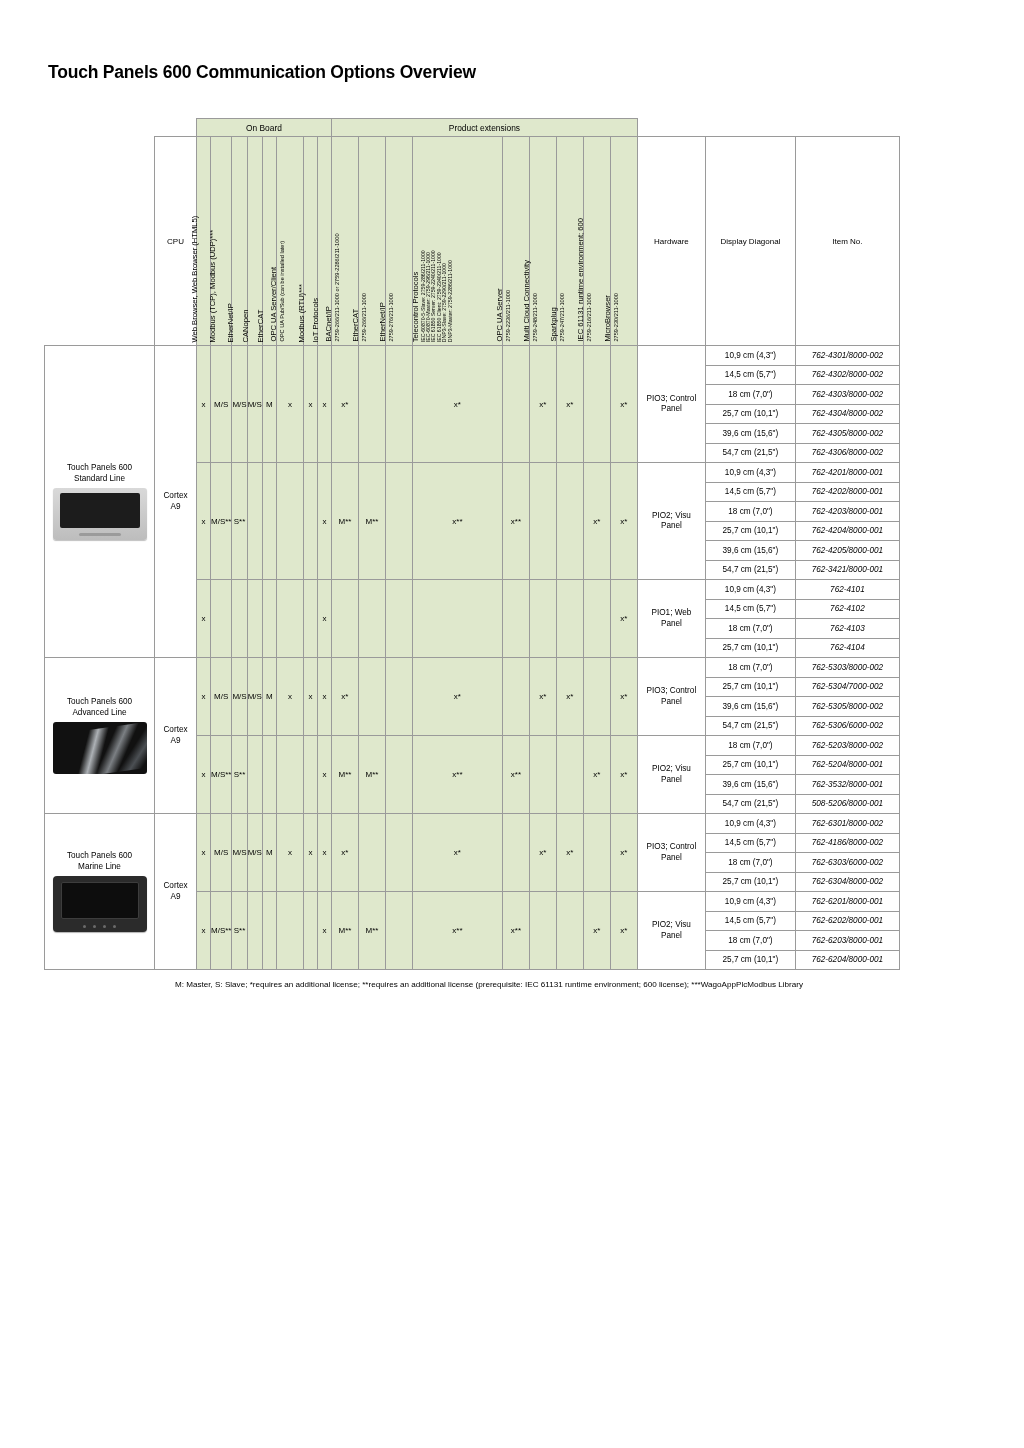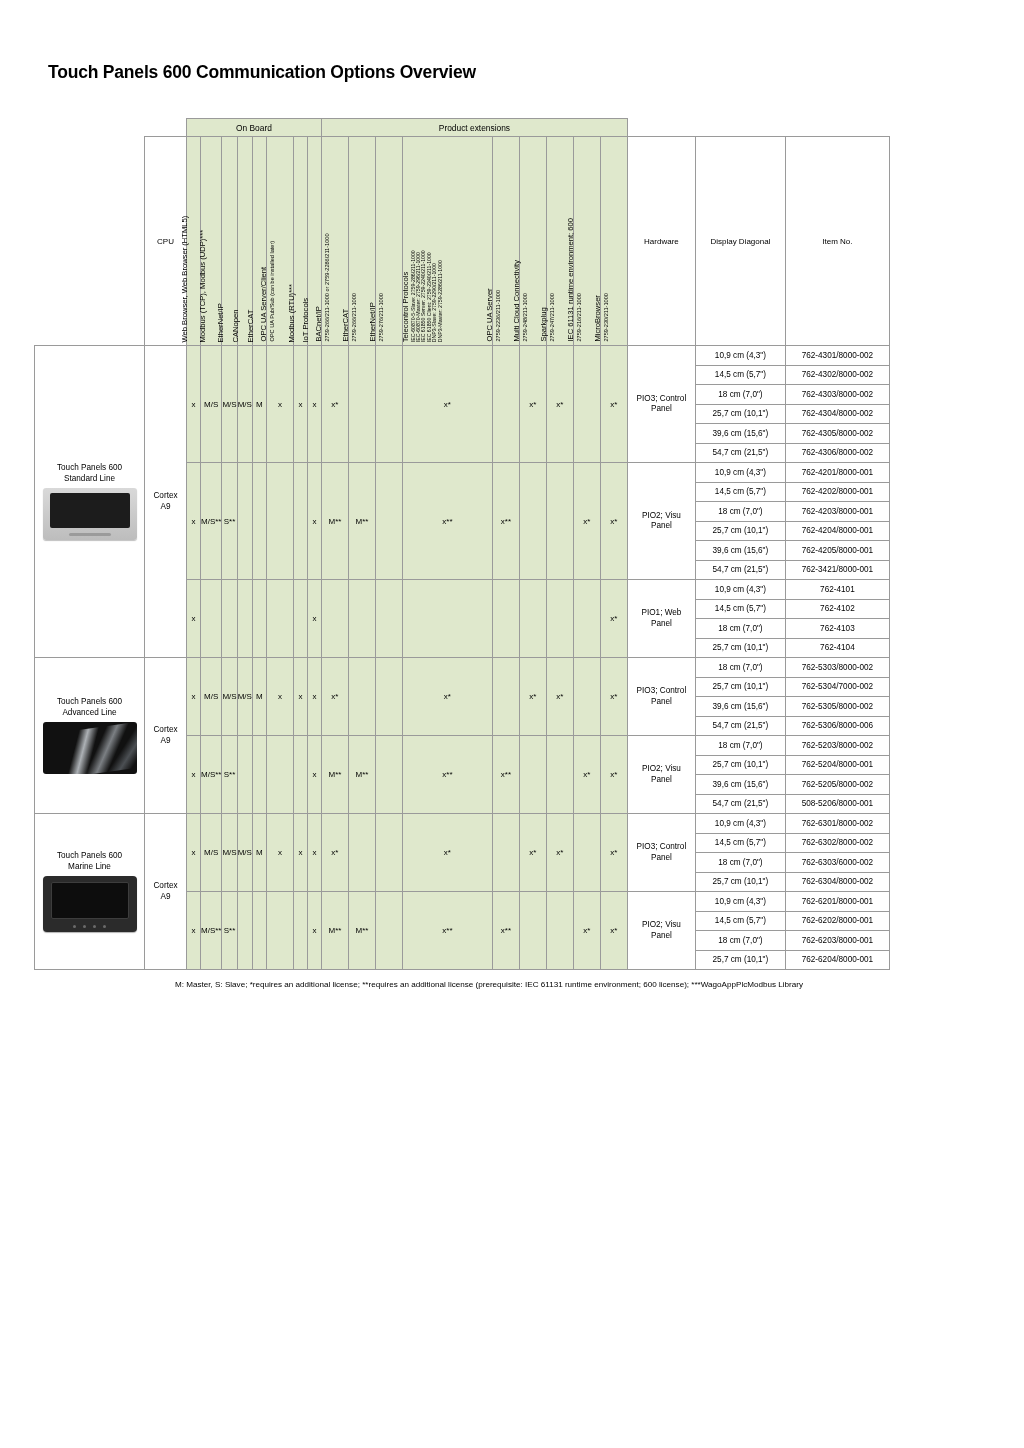--- a/index.html
+++ b/index.html
@@ -23,21 +23,21 @@
   .title {
     position: absolute;
     left: 48px;
     top: 62px;
     font-size: 17.5px;
     font-weight: bold;
     letter-spacing: -0.2px;
   }
   table.matrix {
     position: absolute;
-    left: 34px;
+    left: 44px;
     top: 118px;
     border-collapse: collapse;
     font-size: 7.6px;
     table-layout: fixed;
   }
   table.matrix td, table.matrix th {
     border: 0.6px solid #9a9a9a;
     padding: 0;
     vertical-align: middle;
     font-weight: normal;
@@ -121,20 +121,21 @@
   .dd {
     text-align: left;
     padding-left: 5px;
     font-size: 8.2px;
     height: 18.5px;
   }
   .item {
     text-align: left;
     padding-left: 5px;
     font-size: 8.2px;
+    font-style: italic;
   }
   .mark { font-size: 8px; }
   .footnote {
     position: absolute;
     left: 175px;
     top: 980px;
     font-size: 8.1px;
   }
   .dev1 {
     width: 94px; height: 52px;
@@ -502,21 +503,21 @@
         <tr>
           <td class="dd">25,7 cm (10,1")</td>
           <td class="item">762-5304/7000-002</td>
         </tr>
         <tr>
           <td class="dd">39,6 cm (15,6")</td>
           <td class="item">762-5305/8000-002</td>
         </tr>
         <tr>
           <td class="dd">54,7 cm (21,5")</td>
-          <td class="item">762-5306/8000-006</td>
+          <td class="item">762-5306/6000-002</td>
         </tr>
         <tr>
           <td class="green mark" rowspan="4">x</td>
           <td class="green mark" rowspan="4">M/S**</td>
           <td class="green mark" rowspan="4">S**</td>
           <td class="green mark" rowspan="4"></td>
           <td class="green mark" rowspan="4"></td>
           <td class="green mark" rowspan="4"></td>
           <td class="green mark" rowspan="4"></td>
           <td class="green mark" rowspan="4">x</td>
@@ -532,21 +533,21 @@
           <td class="hw" rowspan="4">PIO2; Visu<br>Panel</td>
           <td class="dd">18 cm (7,0")</td>
           <td class="item">762-5203/8000-002</td>
         </tr>
         <tr>
           <td class="dd">25,7 cm (10,1")</td>
           <td class="item">762-5204/8000-001</td>
         </tr>
         <tr>
           <td class="dd">39,6 cm (15,6")</td>
-          <td class="item">762-5205/8000-002</td>
+          <td class="item">762-3532/8000-001</td>
         </tr>
         <tr>
           <td class="dd">54,7 cm (21,5")</td>
           <td class="item">508-5206/8000-001</td>
         </tr>
         <tr>
           <td class="rowlabel" rowspan="8">
             <div>Touch Panels 600<br>Marine Line</div>
             <div class="dev3">
               <div class="leds">
@@ -574,21 +575,21 @@
           <td class="green mark" rowspan="4">x*</td>
           <td class="green mark" rowspan="4">x*</td>
           <td class="green mark" rowspan="4"></td>
           <td class="green mark" rowspan="4">x*</td>
           <td class="hw" rowspan="4">PIO3; Control<br>Panel</td>
           <td class="dd">10,9 cm (4,3")</td>
           <td class="item">762-6301/8000-002</td>
         </tr>
         <tr>
           <td class="dd">14,5 cm (5,7")</td>
-          <td class="item">762-6302/8000-002</td>
+          <td class="item">762-4186/8000-002</td>
         </tr>
         <tr>
           <td class="dd">18 cm (7,0")</td>
           <td class="item">762-6303/6000-002</td>
         </tr>
         <tr>
           <td class="dd">25,7 cm (10,1")</td>
           <td class="item">762-6304/8000-002</td>
         </tr>
         <tr>

